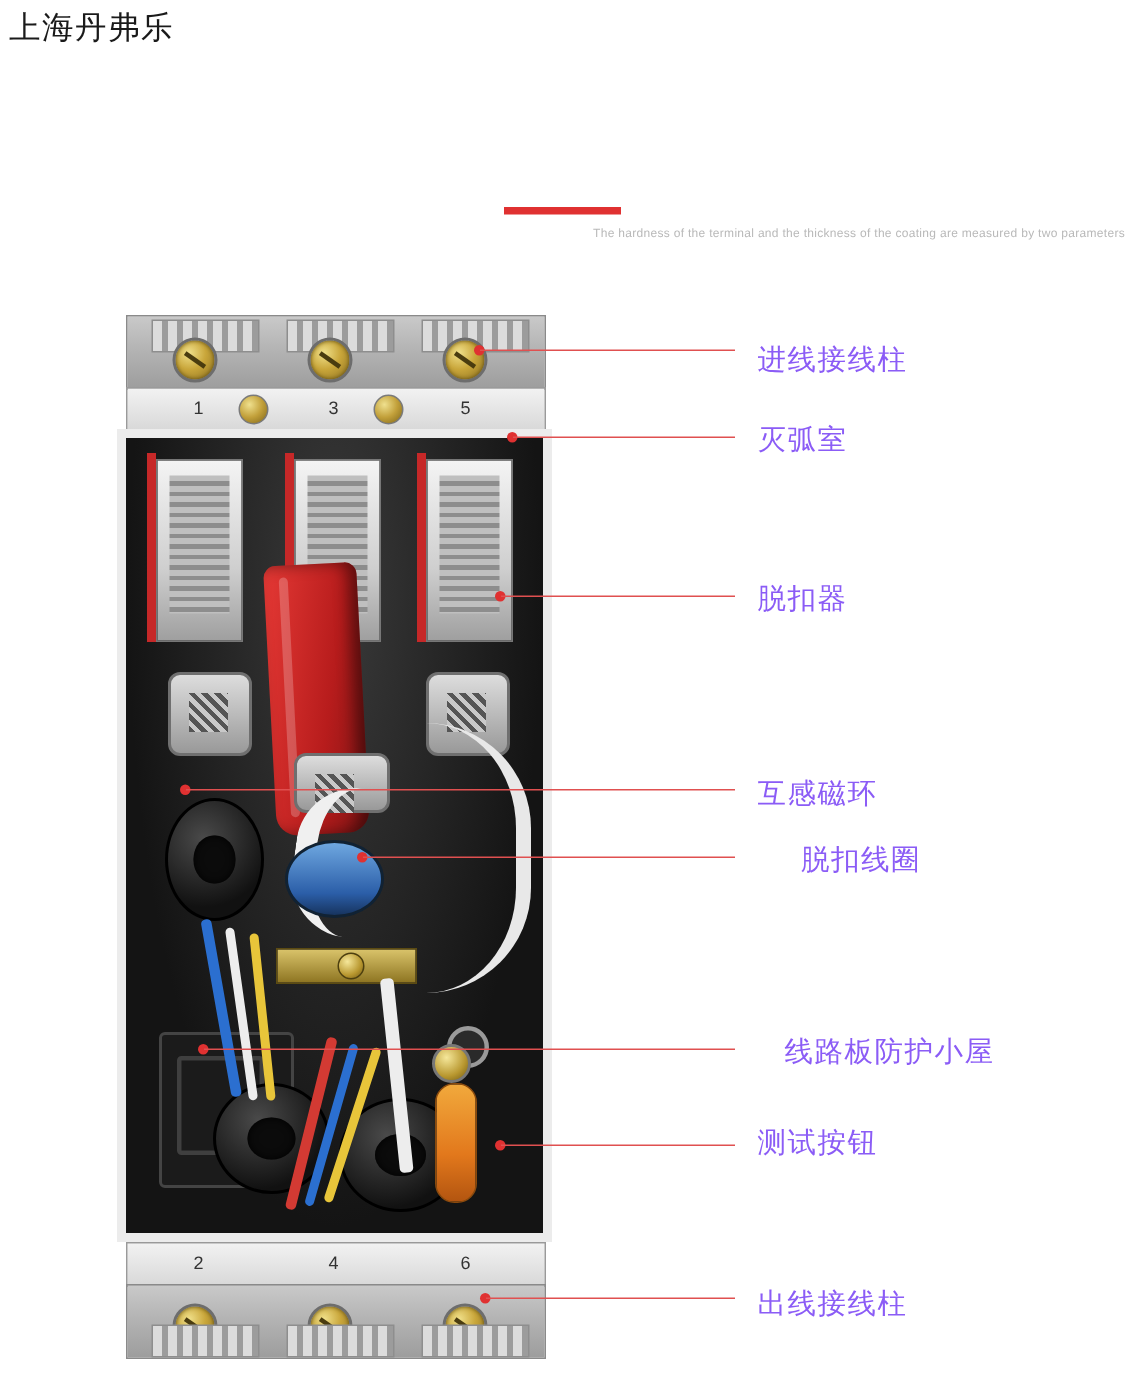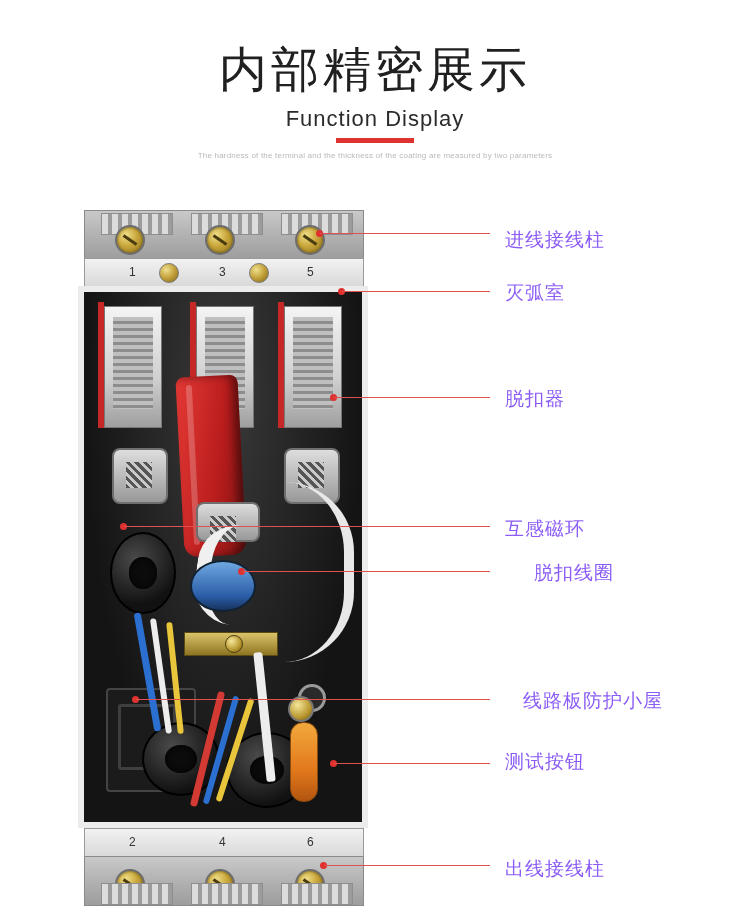--- a/index.html
+++ b/index.html
@@ -55,21 +55,21 @@
     top: 138px;
     width: 78px;
     height: 5px;
     background: #e03131;
   }
   .subtitle {
     position: absolute;
     left: 0;
     right: 0;
     top: 150px;
-    text-align: center;
+    text-align: right;
     font-size: 8px;
     color: #b9b9b9;
     line-height: 1.45;
     letter-spacing: .2px;
   }
   
   .device {
     position: absolute;
     left: 78px;
     top: 210px;
@@ -281,23 +281,22 @@
     position: absolute;
     width: 7px; height: 7px; border-radius: 50%;
     background: #e03131;
   }
 </style>
 </head>
 <body>
 
 <div class="page">
 
-
-  <div class="title-cn">内部精密展示</div>
-  <div class="title-en">Function Display</div>
+  <div class="brand">上海丹弗乐</div>
+
   <div class="red-rule"></div>
   <div class="subtitle">
     <div>The hardness of the terminal and the thickness of the coating are measured by two parameters</div>
   </div>
 
   <div class="device">
 
     <div class="dev-top-cap">
       <div class="comb c1"></div>
       <div class="comb c2"></div>

